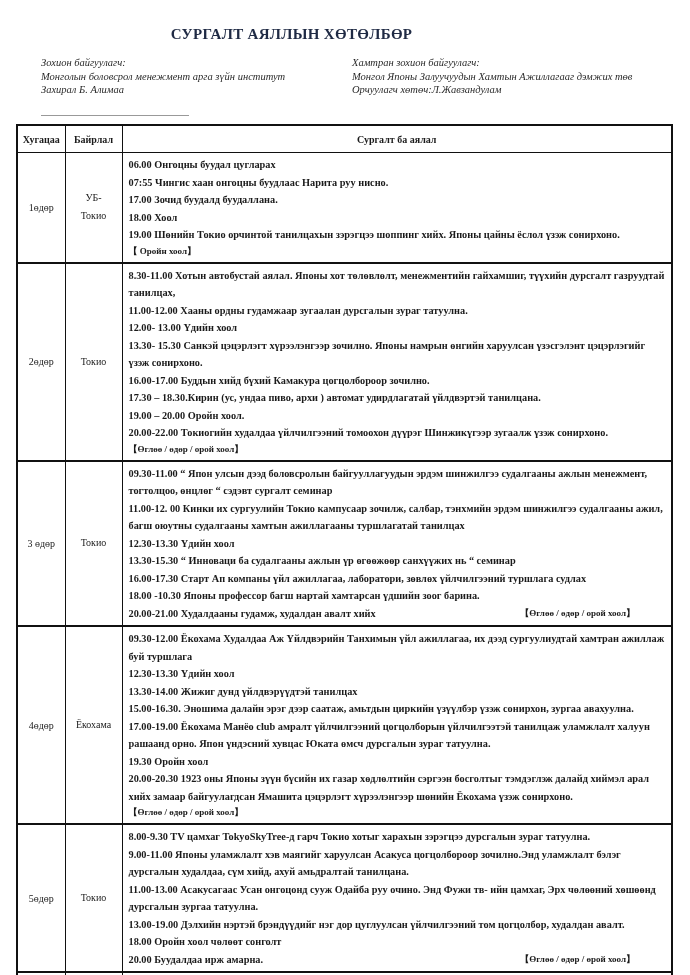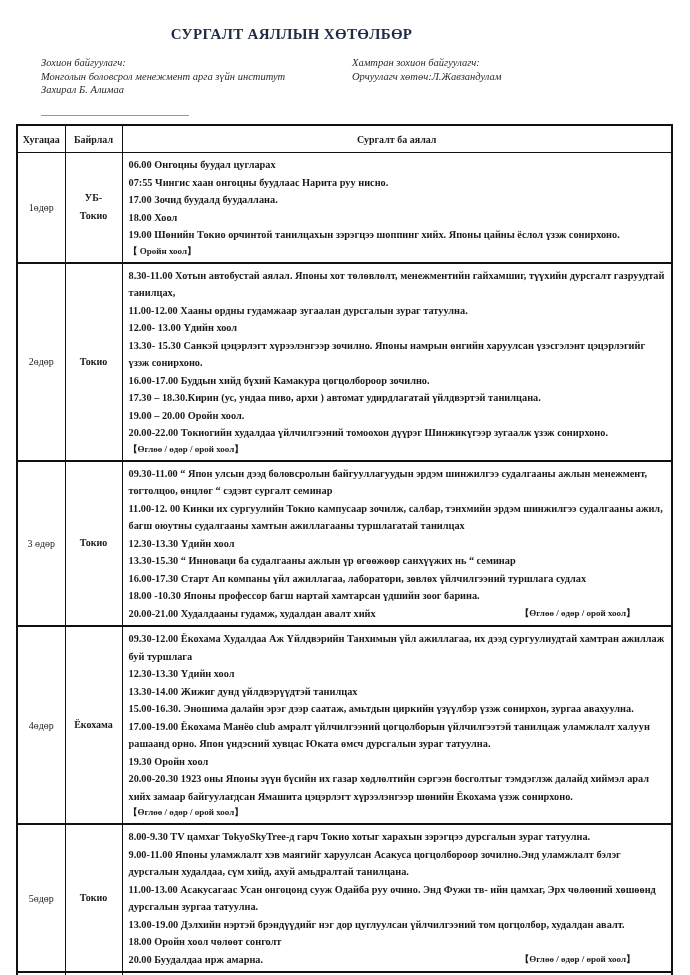--- a/index.html
+++ b/index.html
@@ -19,36 +19,37 @@
   col.c1 { width: 48px; } col.c2 { width: 57px; }
   td.day, td.place { text-align: center; vertical-align: middle; font-size: 10.5px; }
   td.place { border-left-color: #999; }
   td.acts { padding: 3px 6px 3px 6px; vertical-align: top; border-left: 1.5px solid #111; font-weight: bold; }
   .line { line-height: 17.5px; white-space: nowrap; font-size: 10.3px; }
   .line.wrap { white-space: normal; }
   .meal { text-align: left; font-size: 9px; line-height: 15px; padding-right: 30px; }
   .meal.inline { display: flex; justify-content: space-between; padding-right: 30px; }
   .meal-note { font-size: 9px; }
   tr.day-row { border-bottom: 2px solid #111; }
-  .place-line { display: block; line-height: 18px; font-weight: bold; }
+  .place-line { display: block; line-height: 18px; }
 </style>
 </head>
 <body>
 
 <div class="title">СУРГАЛТ АЯЛЛЫН ХӨТӨЛБӨР</div>
 
 <div class="info left">
   <div>Зохион байгуулагч:</div>
   <div>Монголын боловсрол менежмент арга зүйн институт</div>
   <div>Захирал Б. Алимаа</div>
 </div>
 <div class="sigline"></div>
 
 <div class="info right">
   <div>Хамтран зохион байгуулагч:</div>
+  <div>Монгол Японы Залуучуудын Хамтын Ажиллагааг дэмжих төв</div>
   <div>Орчуулагч хөтөч:Л.Жавзандулам</div>
 </div>
 
 <table class="schedule">
   <colgroup>
       <col class="c1">
       <col class="c2">
       <col>
     </colgroup>
   <thead>

